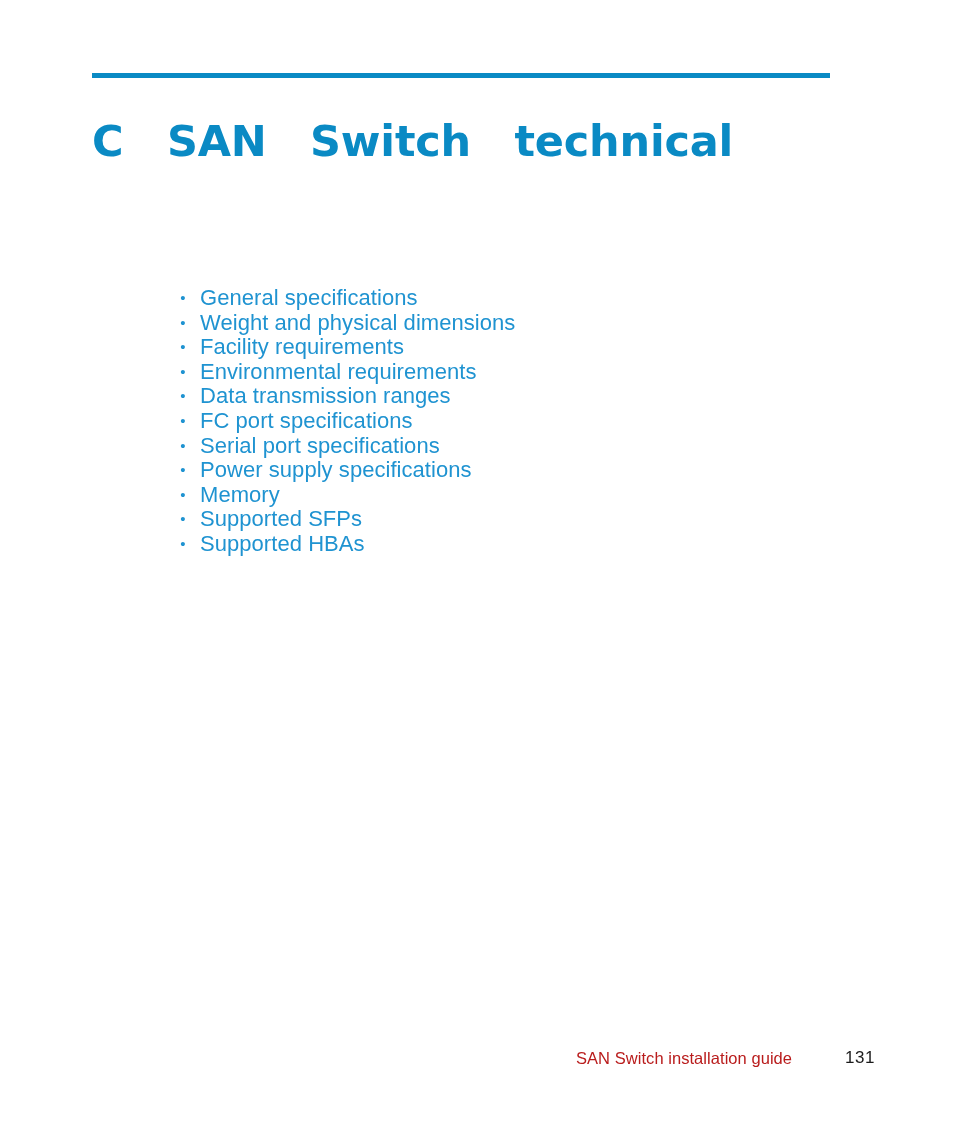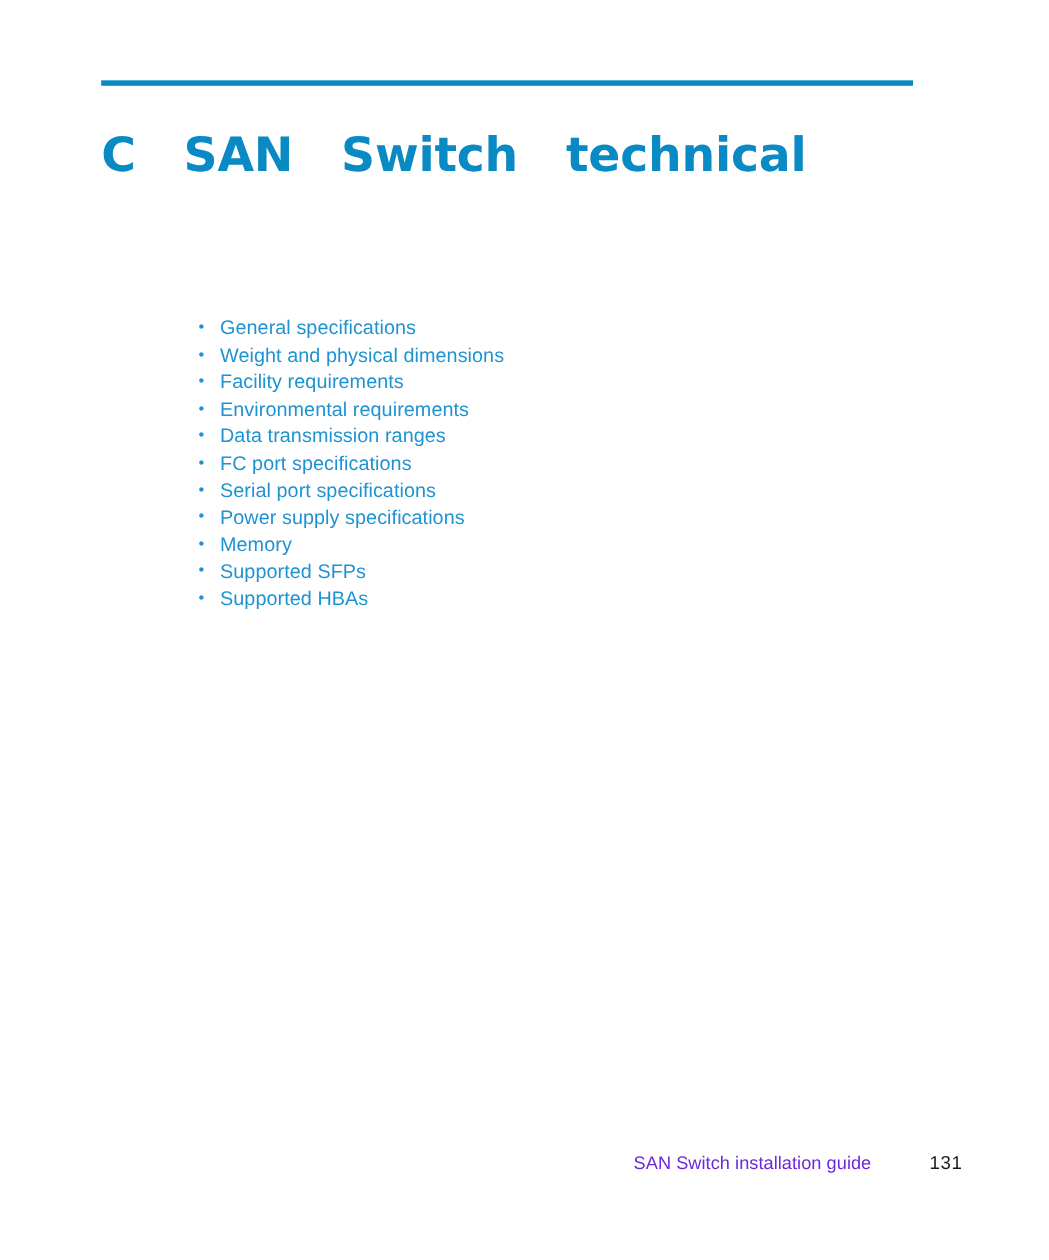--- a/index.html
+++ b/index.html
@@ -88,40 +88,40 @@
     width: 10px;
     line-height: 24.6px;
     color: #1f93d1;
     font-family: "Liberation Sans", sans-serif;
     font-size: 15px;
     text-align: center;
   }
   .toc-link {
     color: #1f93d1;
     font-family: "Liberation Sans", sans-serif;
-    font-size: 18px;
+    font-size: 22px;
     line-height: 24.6px;
     letter-spacing: 0.05px;
     text-decoration: none;
     cursor: pointer;
   }
 
   
   .footer {
     position: absolute;
     left: 0;
     top: 1046px;
     width: 954px;
     height: 26px;
   }
   .footer-title {
     position: absolute;
     left: 576px;
     top: 0;
-    color: #6d28d9;
+    color: #b91c1c;
     font-family: "Liberation Sans", sans-serif;
     font-size: 16.5px;
     line-height: 24px;
     letter-spacing: 0.05px;
     white-space: nowrap;
   }
   .footer-page-number {
     position: absolute;
     left: 845px;
     top: 0;

